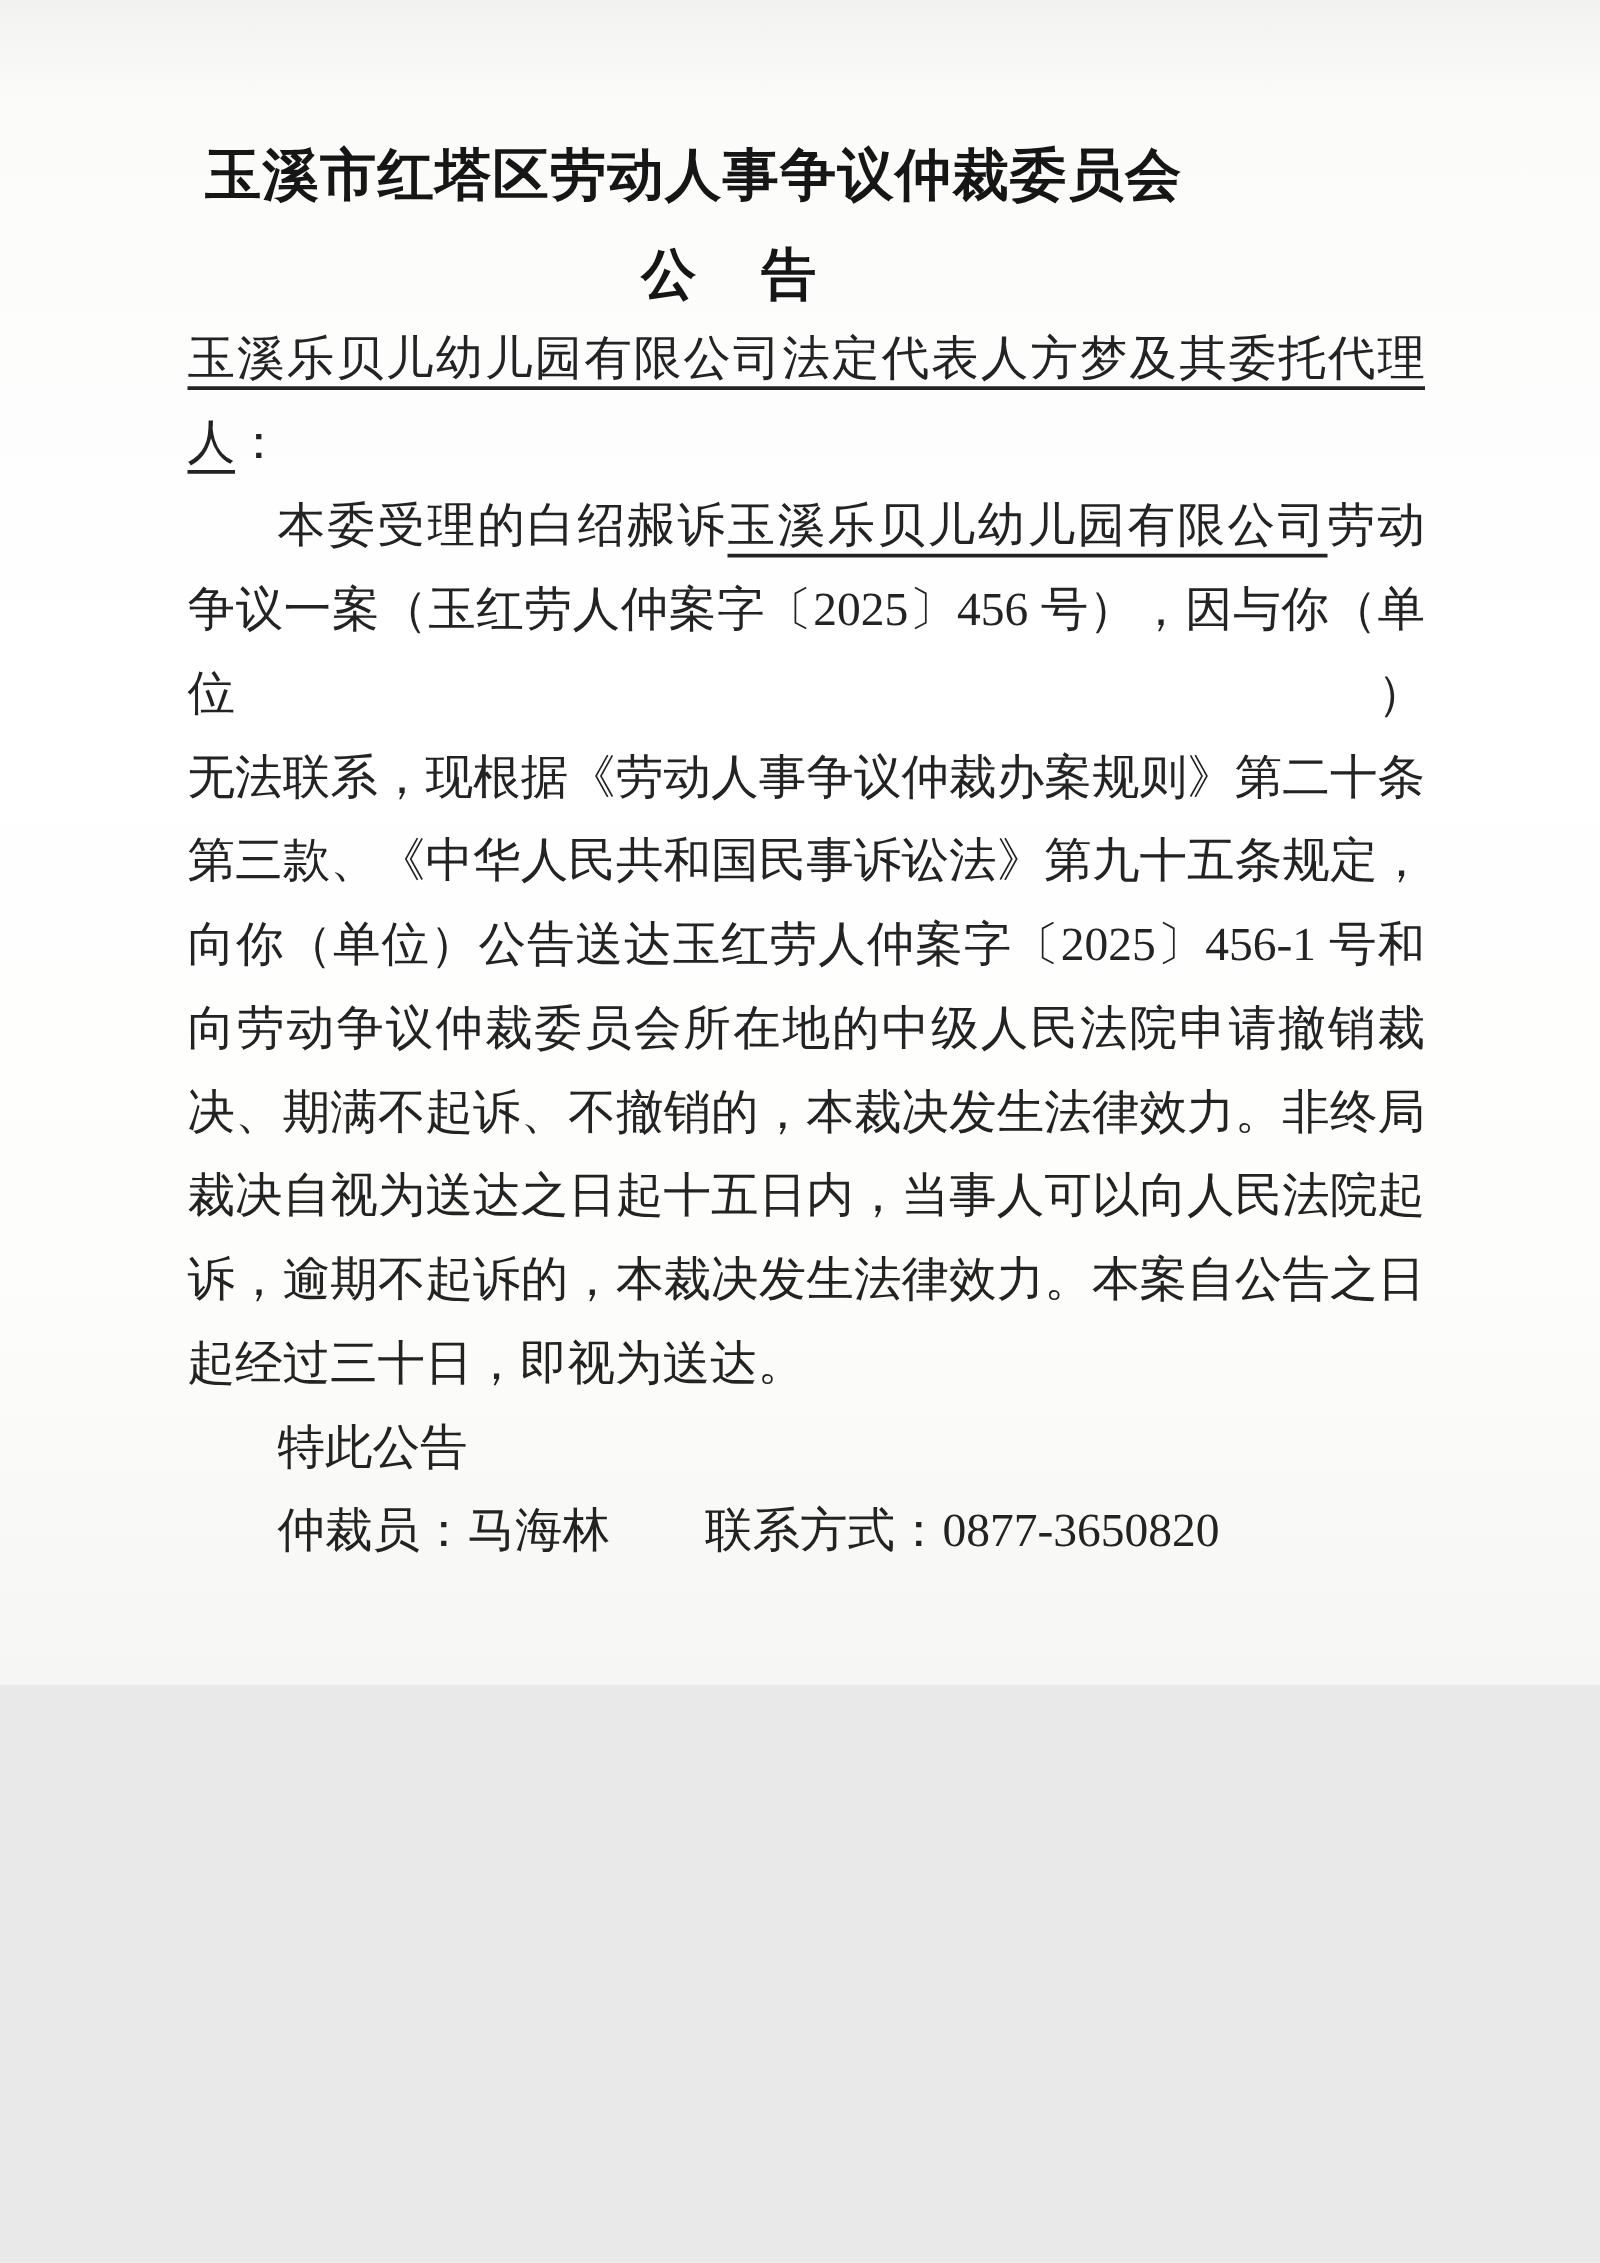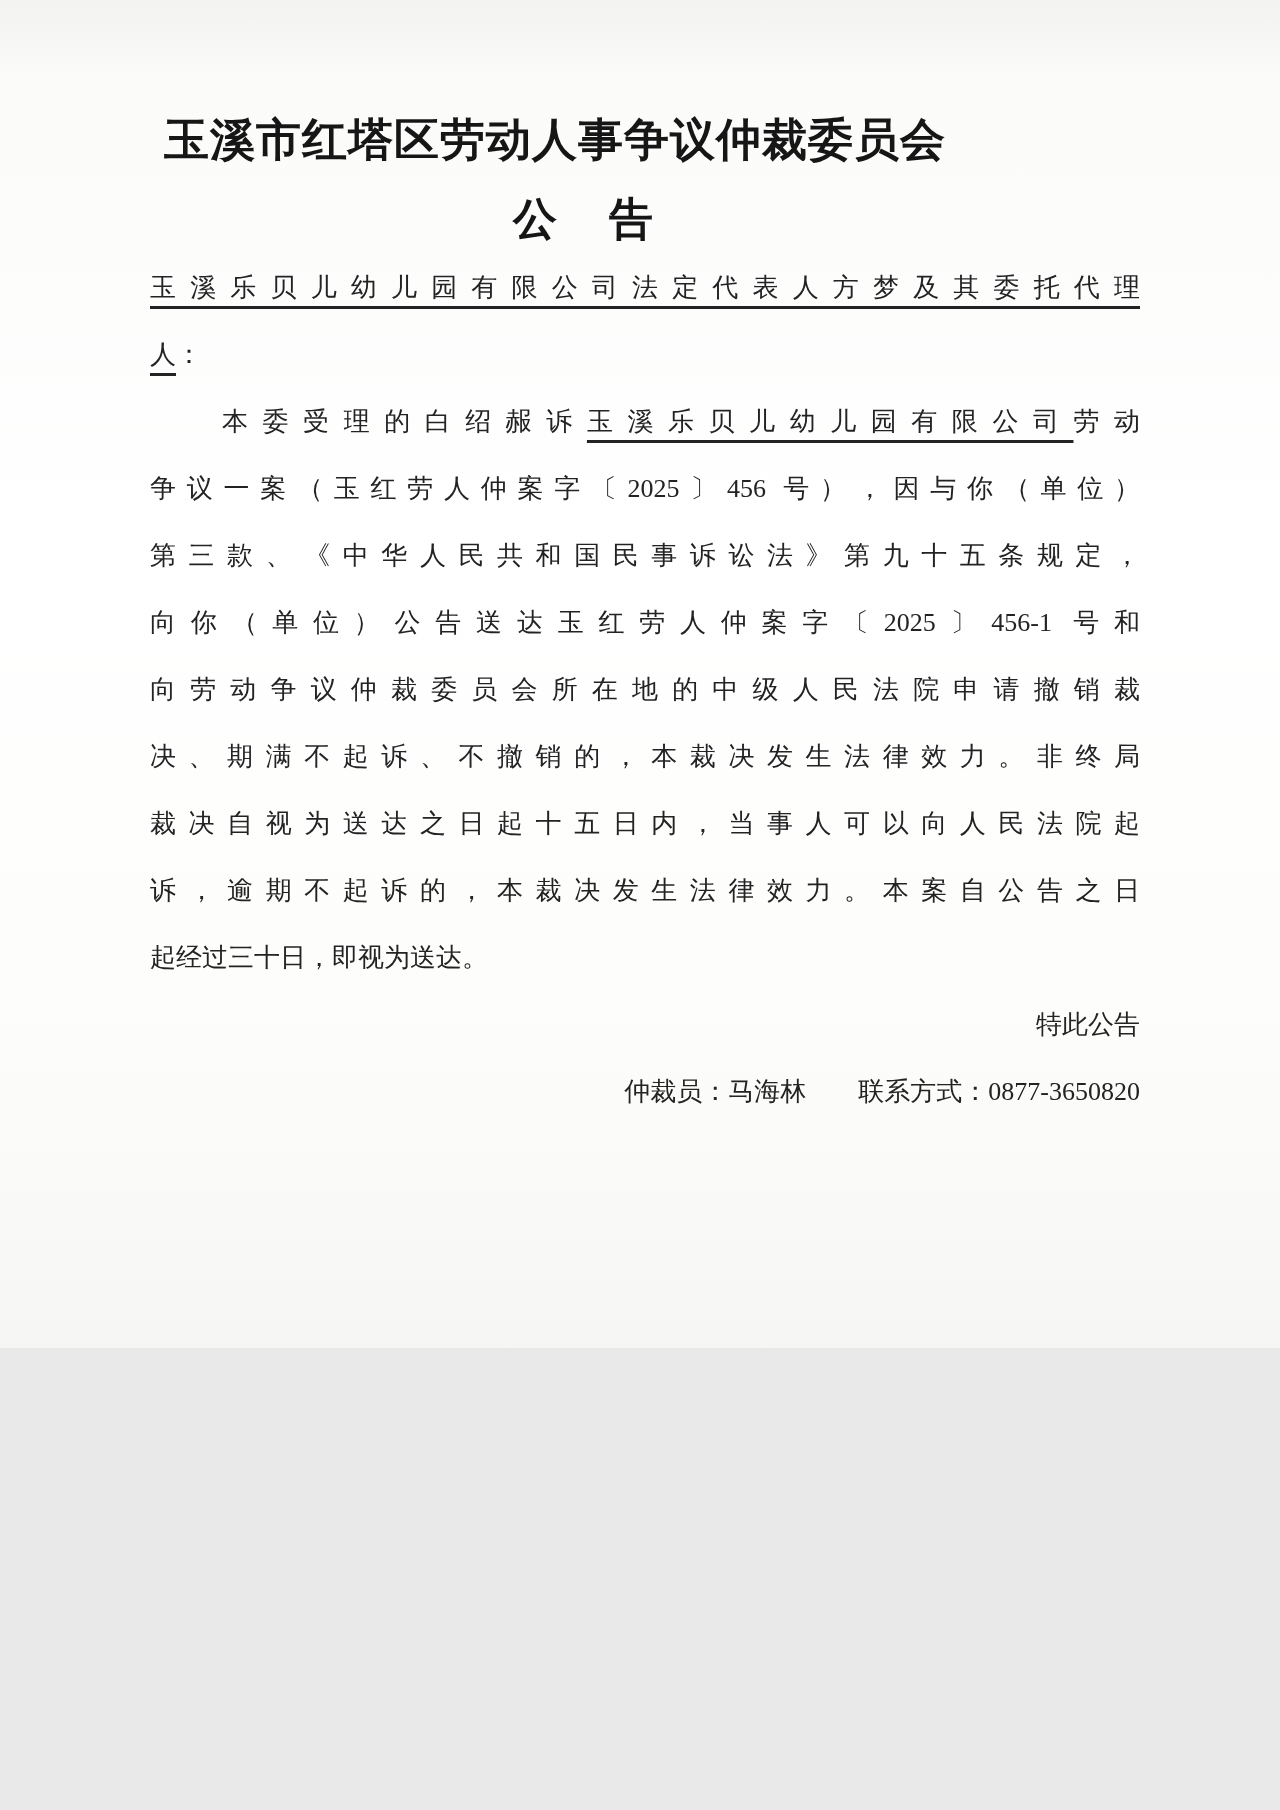--- a/index.html
+++ b/index.html
@@ -13,25 +13,25 @@
     text-align:center;transform:translateX(-85px);
     font-size:45px;font-weight:700;letter-spacing:1px;color:#161616;
   }
   .subtitle{
     position:absolute;top:190px;left:0;width:1280px;margin:0;
     text-align:center;transform:translateX(-55px);
     font-size:44px;font-weight:700;letter-spacing:4px;color:#161616;
   }
   .doc-body{
     position:absolute;left:150px;top:254px;width:990px;
-    font-size:26px;line-height:67px;color:#232323;
+    font-size:38px;line-height:67px;color:#232323;
   }
   .line{min-height:67px;}
   .line.j{text-align:justify;text-align-last:justify;}
-  .line.ind{text-indent:72px;text-align:right;}
+  .line.ind{text-indent:72px;}
   .u{text-decoration:underline;text-underline-offset:10px;text-decoration-thickness:2.5px;}
   .date-line{
     position:absolute;top:1484px;left:0;width:1140px;
     text-align:right;font-size:38px;letter-spacing:2px;color:#232323;
   }
   .stamp{
     position:absolute;left:816px;top:1372px;width:306px;height:306px;
     mix-blend-mode:multiply;opacity:.94;
   }
   .stamp svg{display:block;}
@@ -42,20 +42,21 @@
 <div class="page">
 
   <h1 class="title">玉溪市红塔区劳动人事争议仲裁委员会</h1>
   <h2 class="subtitle">公　告</h2>
 
   <div class="doc-body" id="body-lines">
       <div class="line j"><span class="u">玉溪乐贝儿幼儿园有限公司法定代表人方梦及其委托代理</span></div>
       <div class="line"><span class="u">人</span><span>：</span></div>
       <div class="line j ind"><span>本委受理的白绍赧诉</span><span class="u">玉溪乐贝儿幼儿园有限公司</span><span>劳动</span></div>
       <div class="line j"><span>争议一案（玉红劳人仲案字〔2025〕456 号），因与你（单位）</span></div>
+      <div class="line j"><span>无法联系，现根据《劳动人事争议仲裁办案规则》第二十条</span></div>
       <div class="line j"><span>第三款、《中华人民共和国民事诉讼法》第九十五条规定，</span></div>
       <div class="line j"><span>向你（单位）公告送达玉红劳人仲案字〔2025〕456-1 号和</span></div>
       <div class="line j"><span>向劳动争议仲裁委员会所在地的中级人民法院申请撤销裁</span></div>
       <div class="line j"><span>决、期满不起诉、不撤销的，本裁决发生法律效力。非终局</span></div>
       <div class="line j"><span>裁决自视为送达之日起十五日内，当事人可以向人民法院起</span></div>
       <div class="line j"><span>诉，逾期不起诉的，本裁决发生法律效力。本案自公告之日</span></div>
       <div class="line"><span>起经过三十日，即视为送达。</span></div>
       <div class="line ind"><span>特此公告</span></div>
       <div class="line ind"><span>仲裁员：马海林　　联系方式：0877-3650820</span></div>
     </div>

